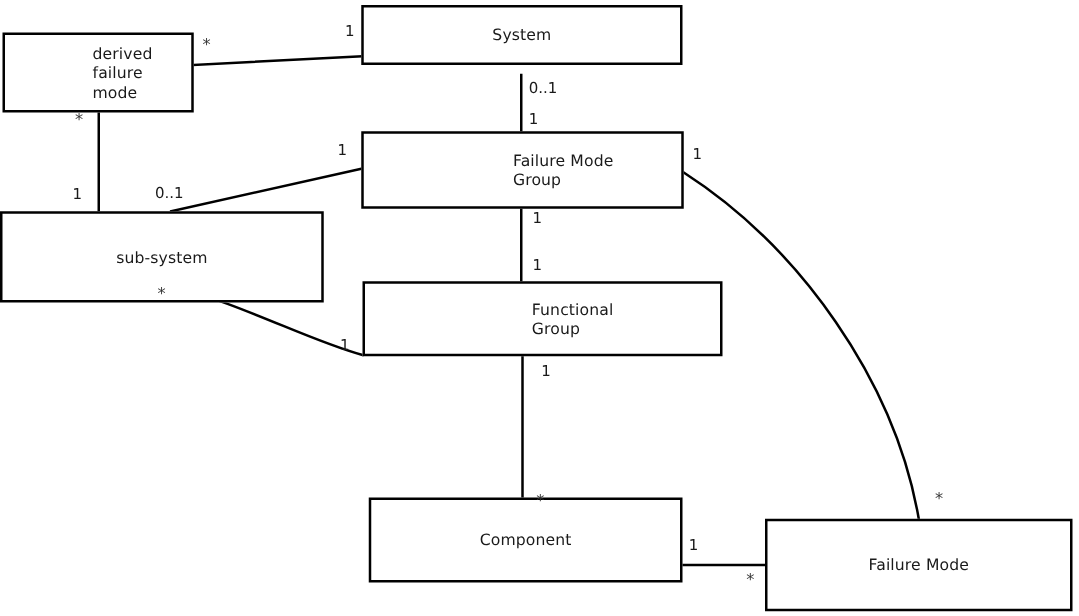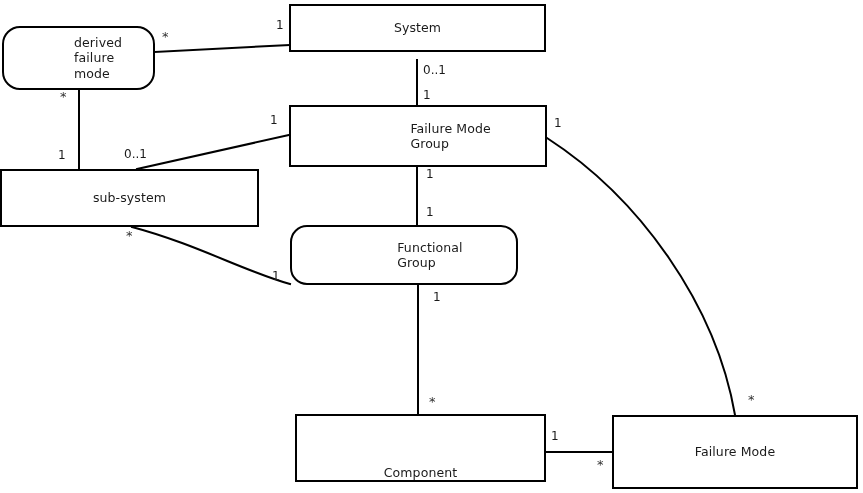--- a/index.html
+++ b/index.html
@@ -87,45 +87,45 @@
       <path d="M 132 227 C 196 244, 246 272, 290 284"></path>
 
       <path d="M 418 285 L 418 418"></path>
 
       <path d="M 547 138 C 640 198, 716 305, 735 415"></path>
 
       <path d="M 546 452 L 612 452"></path>
     </g>
   </svg>
 
-  <div class="uml-box label-offset" style="left:2px; top:26px; width:153px; height:64px;border-radius:18px;">
+  <div class="uml-box label-offset" style="left:2px; top:26px; width:153px; height:64px;">
     <span class="box-label">derived
 failure
 mode</span>
   </div>
 
   <div class="uml-box label-centred" style="left:289px; top:4px; width:257px; height:48px;">
     <span class="box-label">System</span>
   </div>
 
   <div class="uml-box label-offset" style="left:289px; top:105px; width:258px; height:62px;">
     <span class="box-label">Failure Mode
 Group</span>
   </div>
 
-  <div class="uml-box label-centred" style="left:0px; top:169px; width:259px; height:58px;">
+  <div class="uml-box label-centred" style="left:0px; top:169px; width:259px; height:73px;">
     <span class="box-label">sub-system</span>
   </div>
 
-  <div class="uml-box label-offset" style="left:290px; top:225px; width:228px; height:60px;border-radius:17px;">
+  <div class="uml-box label-offset" style="left:290px; top:225px; width:288px; height:60px;">
     <span class="box-label">Functional
 Group</span>
   </div>
 
-  <div class="uml-box label-centred" style="left:295px; top:414px; width:251px; height:68px;align-items:flex-end;">
+  <div class="uml-box label-centred" style="left:295px; top:398px; width:251px; height:68px;">
     <span class="box-label">Component</span>
   </div>
 
   <div class="uml-box label-centred" style="left:612px; top:415px; width:246px; height:74px;">
     <span class="box-label">Failure Mode</span>
   </div>
 
   <span class="mult star" style="left:162px; top:31px;">*</span>
   <span class="mult" style="left:276px; top:19px;">1</span>
   <span class="mult" style="left:423px; top:64px;">0..1</span>

